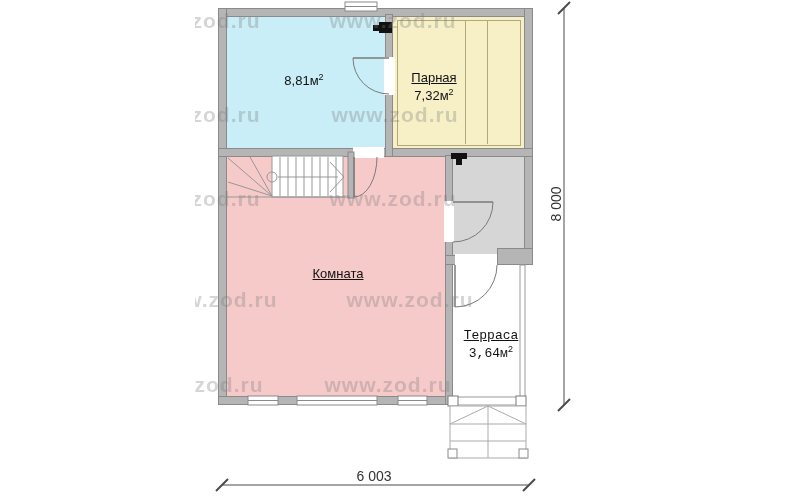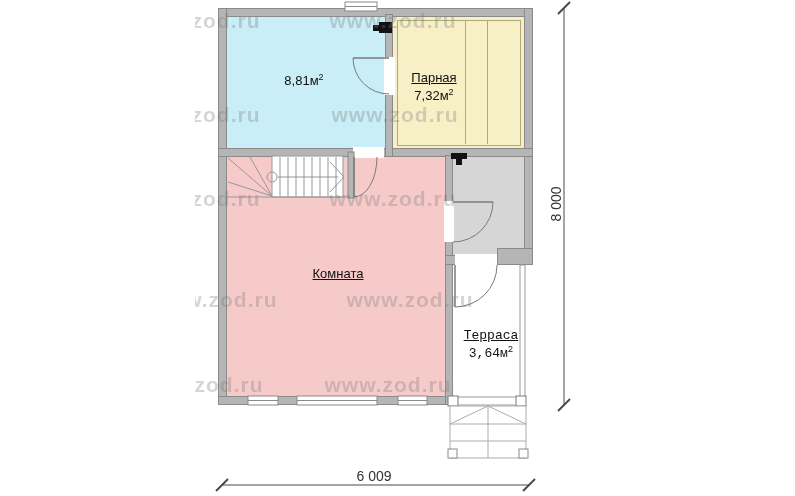--- a/index.html
+++ b/index.html
@@ -164,21 +164,21 @@
     <div class="rarea"><span>7,32м</span><sup>2</sup></div>
   </div>
   <div class="room-label" style="left:278px;top:266px;">
     <div class="rname">Комната</div>
   </div>
   <div class="room-label" style="left:441px;top:328px;width:100px;font-family:Liberation Mono, monospace;">
     <div class="rname">Терраса</div>
     <div class="rarea"><span>3,64м</span><sup>2</sup></div>
   </div>
 
-  <div class="dim-label" style="left:324px;top:468px;">6 009</div>
+  <div class="dim-label" style="left:324px;top:468px;">6 003</div>
   <div class="dim-label vert" style="left:506px;top:196px;">8 000</div>
 
   <div class="wm-clip">
     <span class="wm" style="left:2px;top:21px;">www.zod.ru</span>
     <span class="wm" style="left:198px;top:21px;">www.zod.ru</span>
     <span class="wm" style="left:2px;top:115px;">www.zod.ru</span>
     <span class="wm" style="left:200px;top:115px;">www.zod.ru</span>
     <span class="wm" style="left:2px;top:199px;">www.zod.ru</span>
     <span class="wm" style="left:198px;top:199px;">www.zod.ru</span>
     <span class="wm" style="left:19px;top:300px;">www.zod.ru</span>

